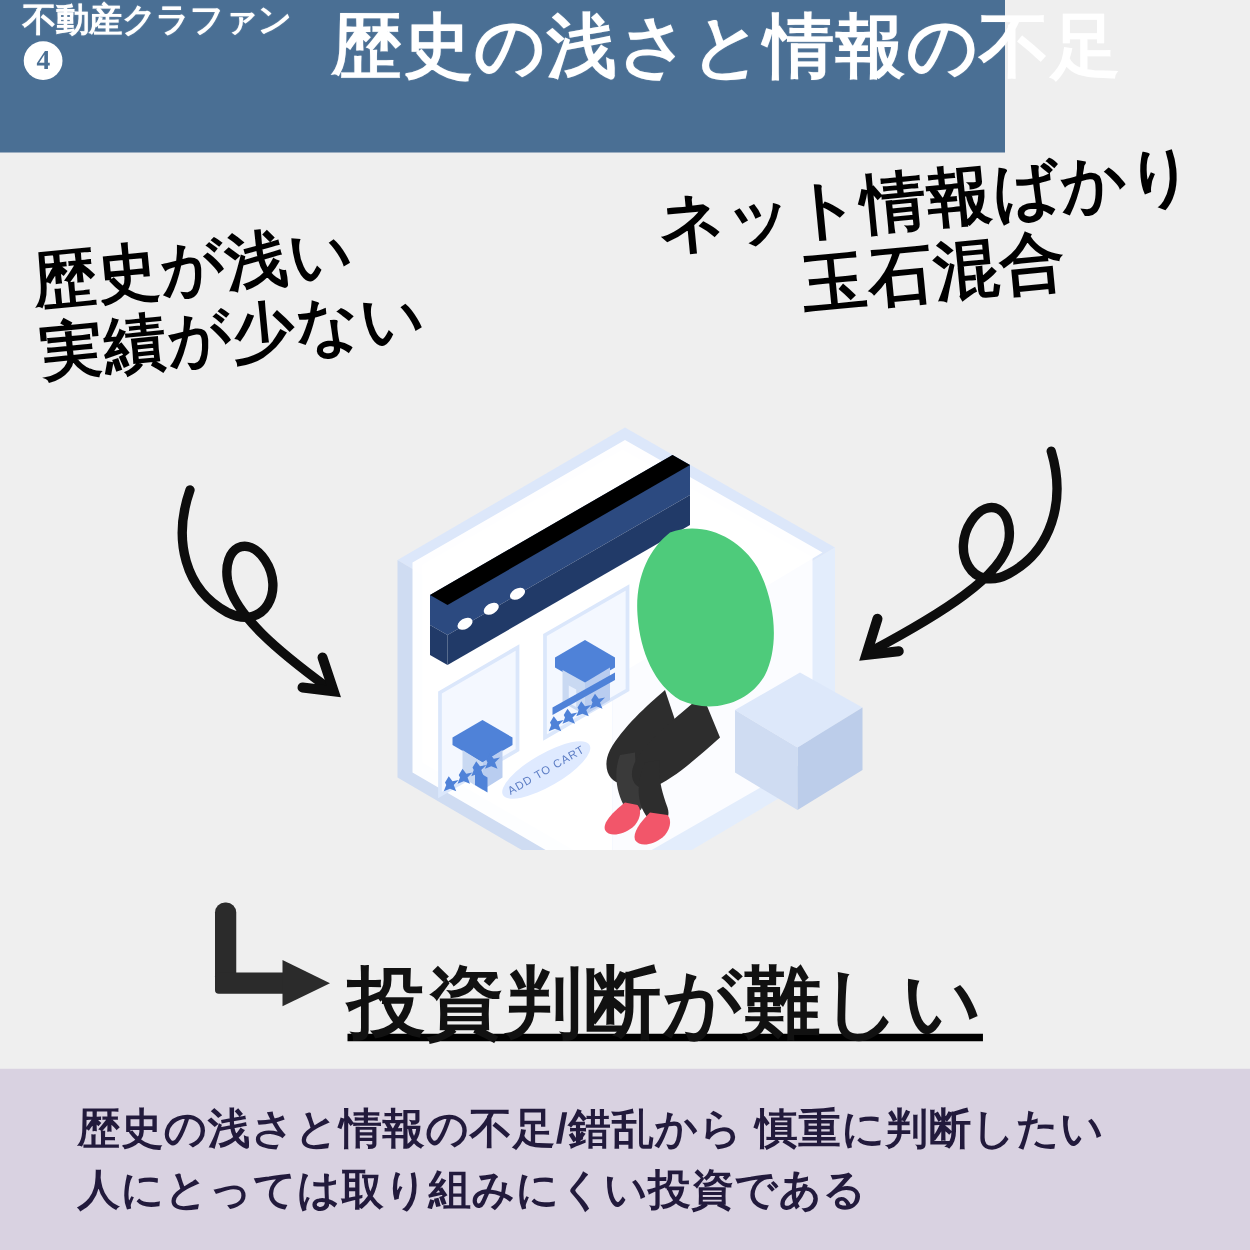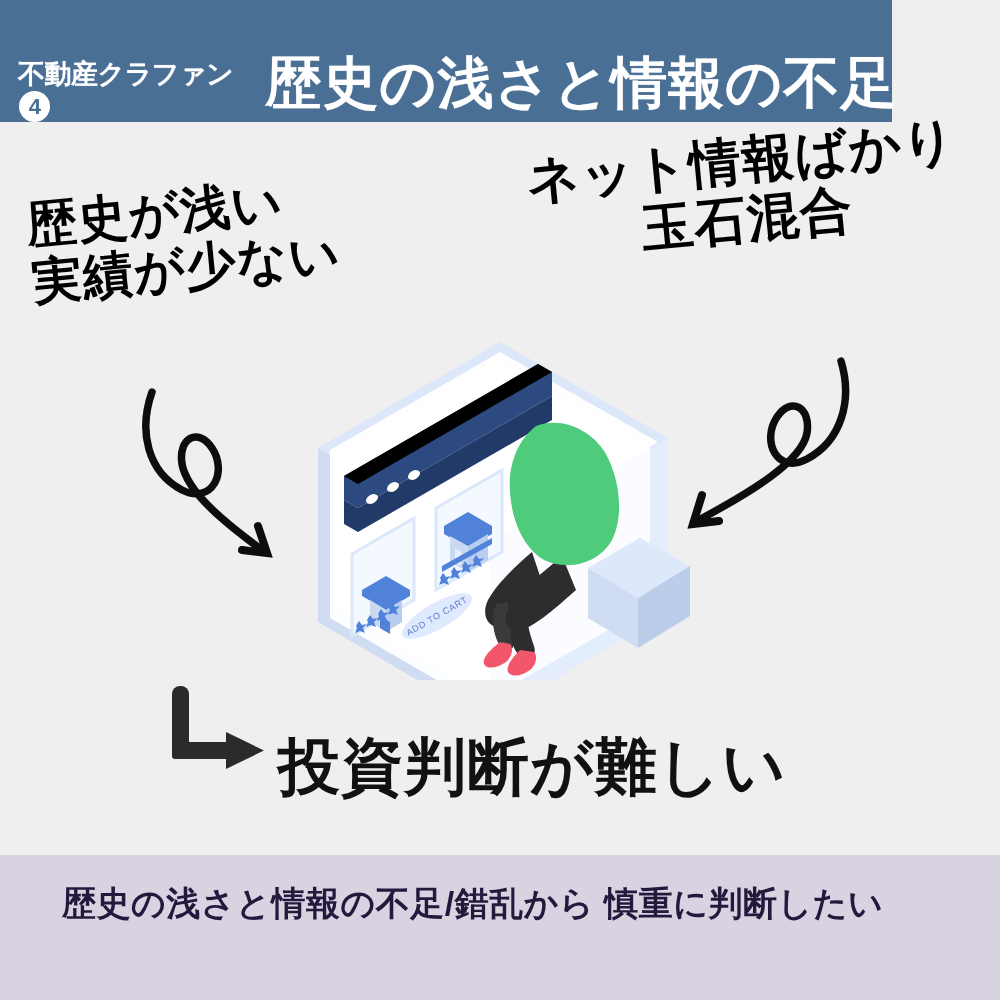--- a/index.html
+++ b/index.html
@@ -6,23 +6,23 @@
   html,body { width:1000px; height:1000px; }
   body {
     font-family:"Liberation Sans","DejaVu Sans",sans-serif;
     background:#efefef;
     overflow:hidden;
     position:relative;
   }
 
   
   #header-band {
-    position:absolute; left:0; top:0; width:892px; height:122px;
+    position:absolute; left:0; top:0; width:804px; height:122px;
     background:#4a6f94;
-    display:flex; align-items:flex-end;
+    display:flex; align-items:flex-start;font-family:Liberation Serif, serif;
   }
   #header-kicker {
     color:#ffffff;
     font-weight:bold;
     font-size:27px;
     line-height:1.22;
     letter-spacing:-0.5px;
     margin-left:18px;
     white-space:nowrap;
     text-shadow:0 0 1px rgba(255,255,255,.5);
@@ -69,22 +69,22 @@
     text-align:center;
   }
   #label-right .rl2 { text-align:center; }
 
   
   #arrow-left  { position:absolute; left:120px; top:380px; }
   #arrow-right { position:absolute; left:655px; top:345px; }
 
   
   #conclusion-row {
-    position:absolute; left:160px; top:680px;
-    display:flex; align-items:flex-end;
+    position:absolute; left:160px; top:716px;
+    display:flex; align-items:flex-end;text-decoration:underline;
   }
   #arrow-elbow { margin-right:8px; margin-bottom:8px; }
   #conclusion-text {
     color:#111111;
     font-weight:bold;
     font-size:62px;
     letter-spacing:1px;
     white-space:nowrap;
     line-height:1;
   }
@@ -258,13 +258,14 @@
       <rect x="12" y="6" width="17" height="72" rx="8"></rect>
       <rect x="12" y="62" width="62" height="17" rx="3"></rect>
       <polygon points="66,52 104,70.5 66,89"></polygon>
     </g>
   </svg>
   <div id="conclusion-text">投資判断が難しい</div>
 </div>
 
 <div id="footer-band">
   <div class="fline">歴史の浅さと情報の不足/錯乱から 慎重に判断したい</div>
+  <div class="fline">人にとっては取り組みにくい投資である</div>
 </div>
 
 </body></html>

